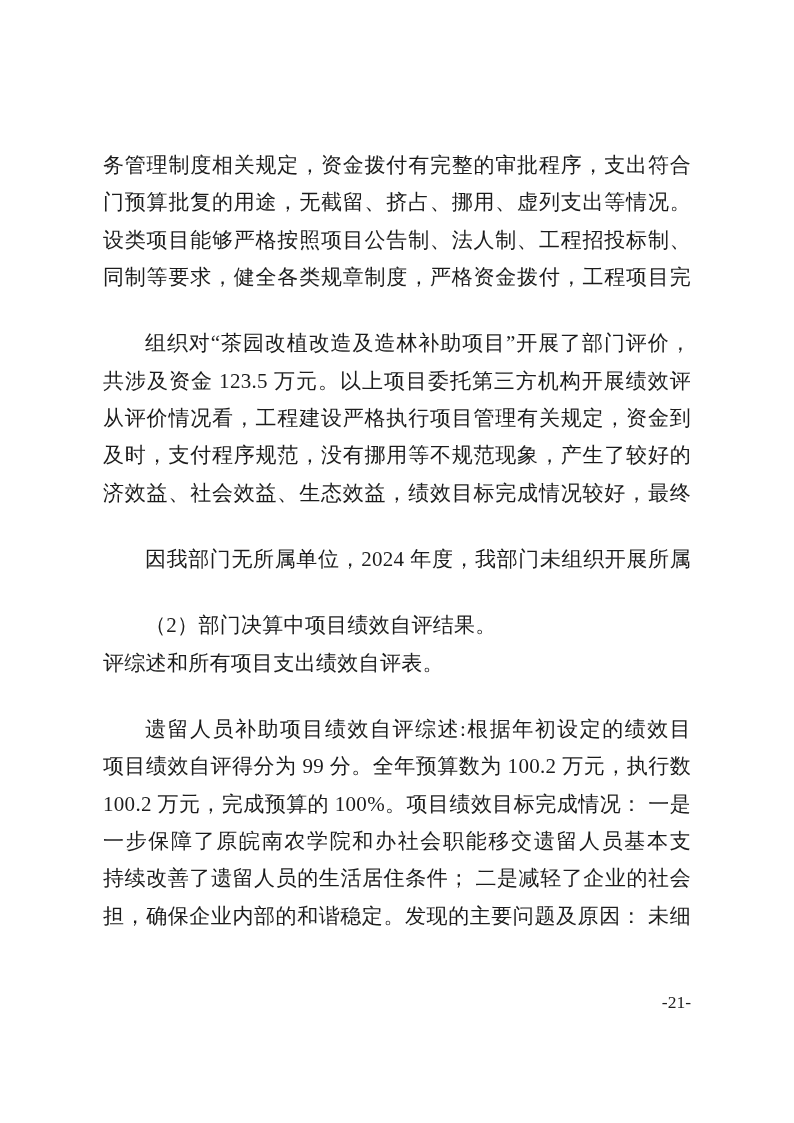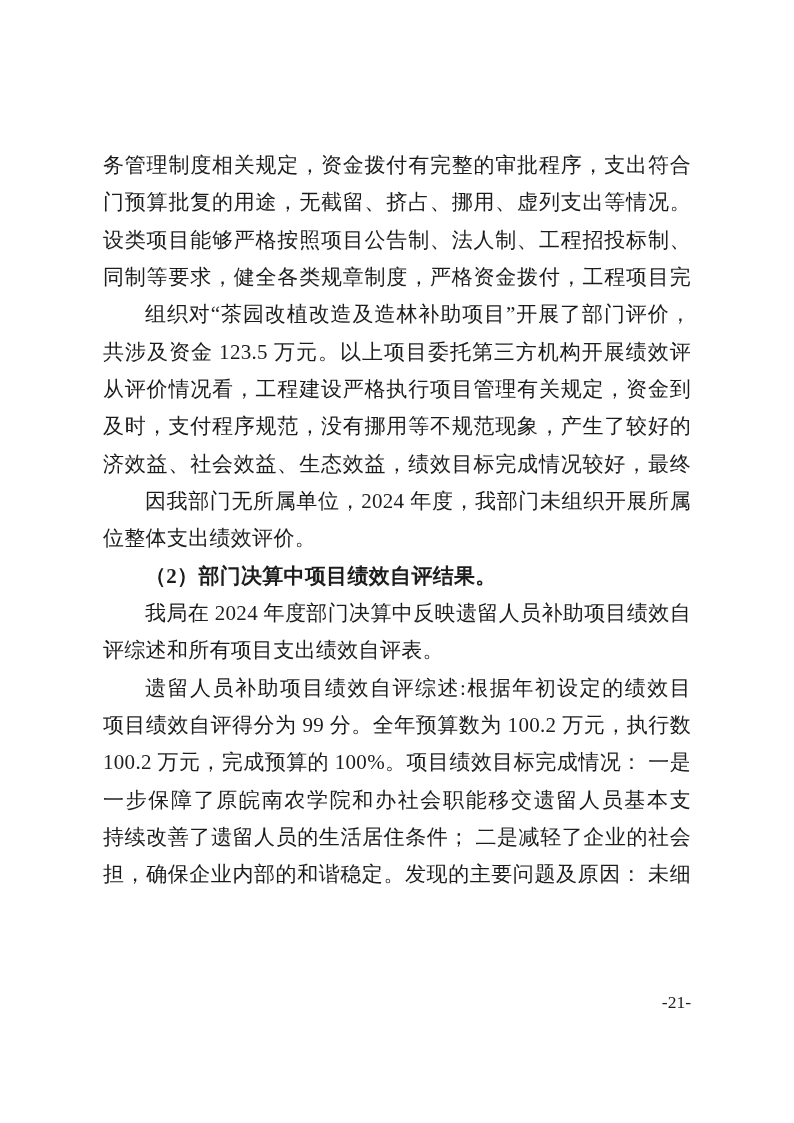--- a/index.html
+++ b/index.html
@@ -30,23 +30,24 @@
     text-align-last: justify;
     white-space: normal;
     height: 37.34px;
     overflow: hidden;
   }
   .ln.end {
     text-align-last: left;
   }
   .ln.ind {
     text-indent: 2em;
+    margin-top: 29px;
   }
   .ln.bold {
-    font-weight: bold;
+    font-weight: normal;
   }
   .page-number {
     position: absolute;
     right: 103px;
     top: 991px;
     font-size: 17.5px;
     line-height: 22px;
     color: #1c1c1c;
     text-align: left;
   }
@@ -60,23 +61,21 @@
     <div class="ln">务管理制度相关规定，资金拨付有完整的审批程序，支出符合部</div>
     <div class="ln">门预算批复的用途，无截留、挤占、挪用、虚列支出等情况。建</div>
     <div class="ln">设类项目能够严格按照项目公告制、法人制、工程招投标制、合</div>
     <div class="ln">同制等要求，健全各类规章制度，严格资金拨付，工程项目完成</div>
     <div class="ln ind">组织对“茶园改植改造及造林补助项目”开展了部门评价，</div>
     <div class="ln">共涉及资金 123.5 万元。以上项目委托第三方机构开展绩效评价。</div>
     <div class="ln">从评价情况看，工程建设严格执行项目管理有关规定，资金到位</div>
     <div class="ln">及时，支付程序规范，没有挪用等不规范现象，产生了较好的经</div>
     <div class="ln">济效益、社会效益、生态效益，绩效目标完成情况较好，最终评</div>
     <div class="ln ind">因我部门无所属单位，2024 年度，我部门未组织开展所属单</div>
-    <div class="ln end">位整体支出绩效评价。</div>
     <div class="ln ind bold end">（2）部门决算中项目绩效自评结果。</div>
-    <div class="ln ind">我局在 2024 年度部门决算中反映遗留人员补助项目绩效自</div>
     <div class="ln end">评综述和所有项目支出绩效自评表。</div>
     <div class="ln ind">遗留人员补助项目绩效自评综述:根据年初设定的绩效目标，</div>
     <div class="ln">项目绩效自评得分为 99 分。全年预算数为 100.2 万元，执行数为</div>
     <div class="ln">100.2 万元，完成预算的 100%。项目绩效目标完成情况： 一是进</div>
     <div class="ln">一步保障了原皖南农学院和办社会职能移交遗留人员基本支出，</div>
     <div class="ln">持续改善了遗留人员的生活居住条件； 二是减轻了企业的社会负</div>
     <div class="ln">担，确保企业内部的和谐稳定。发现的主要问题及原因： 未细化</div>
   </div>
 
   <div class="page-number">-21-</div>

